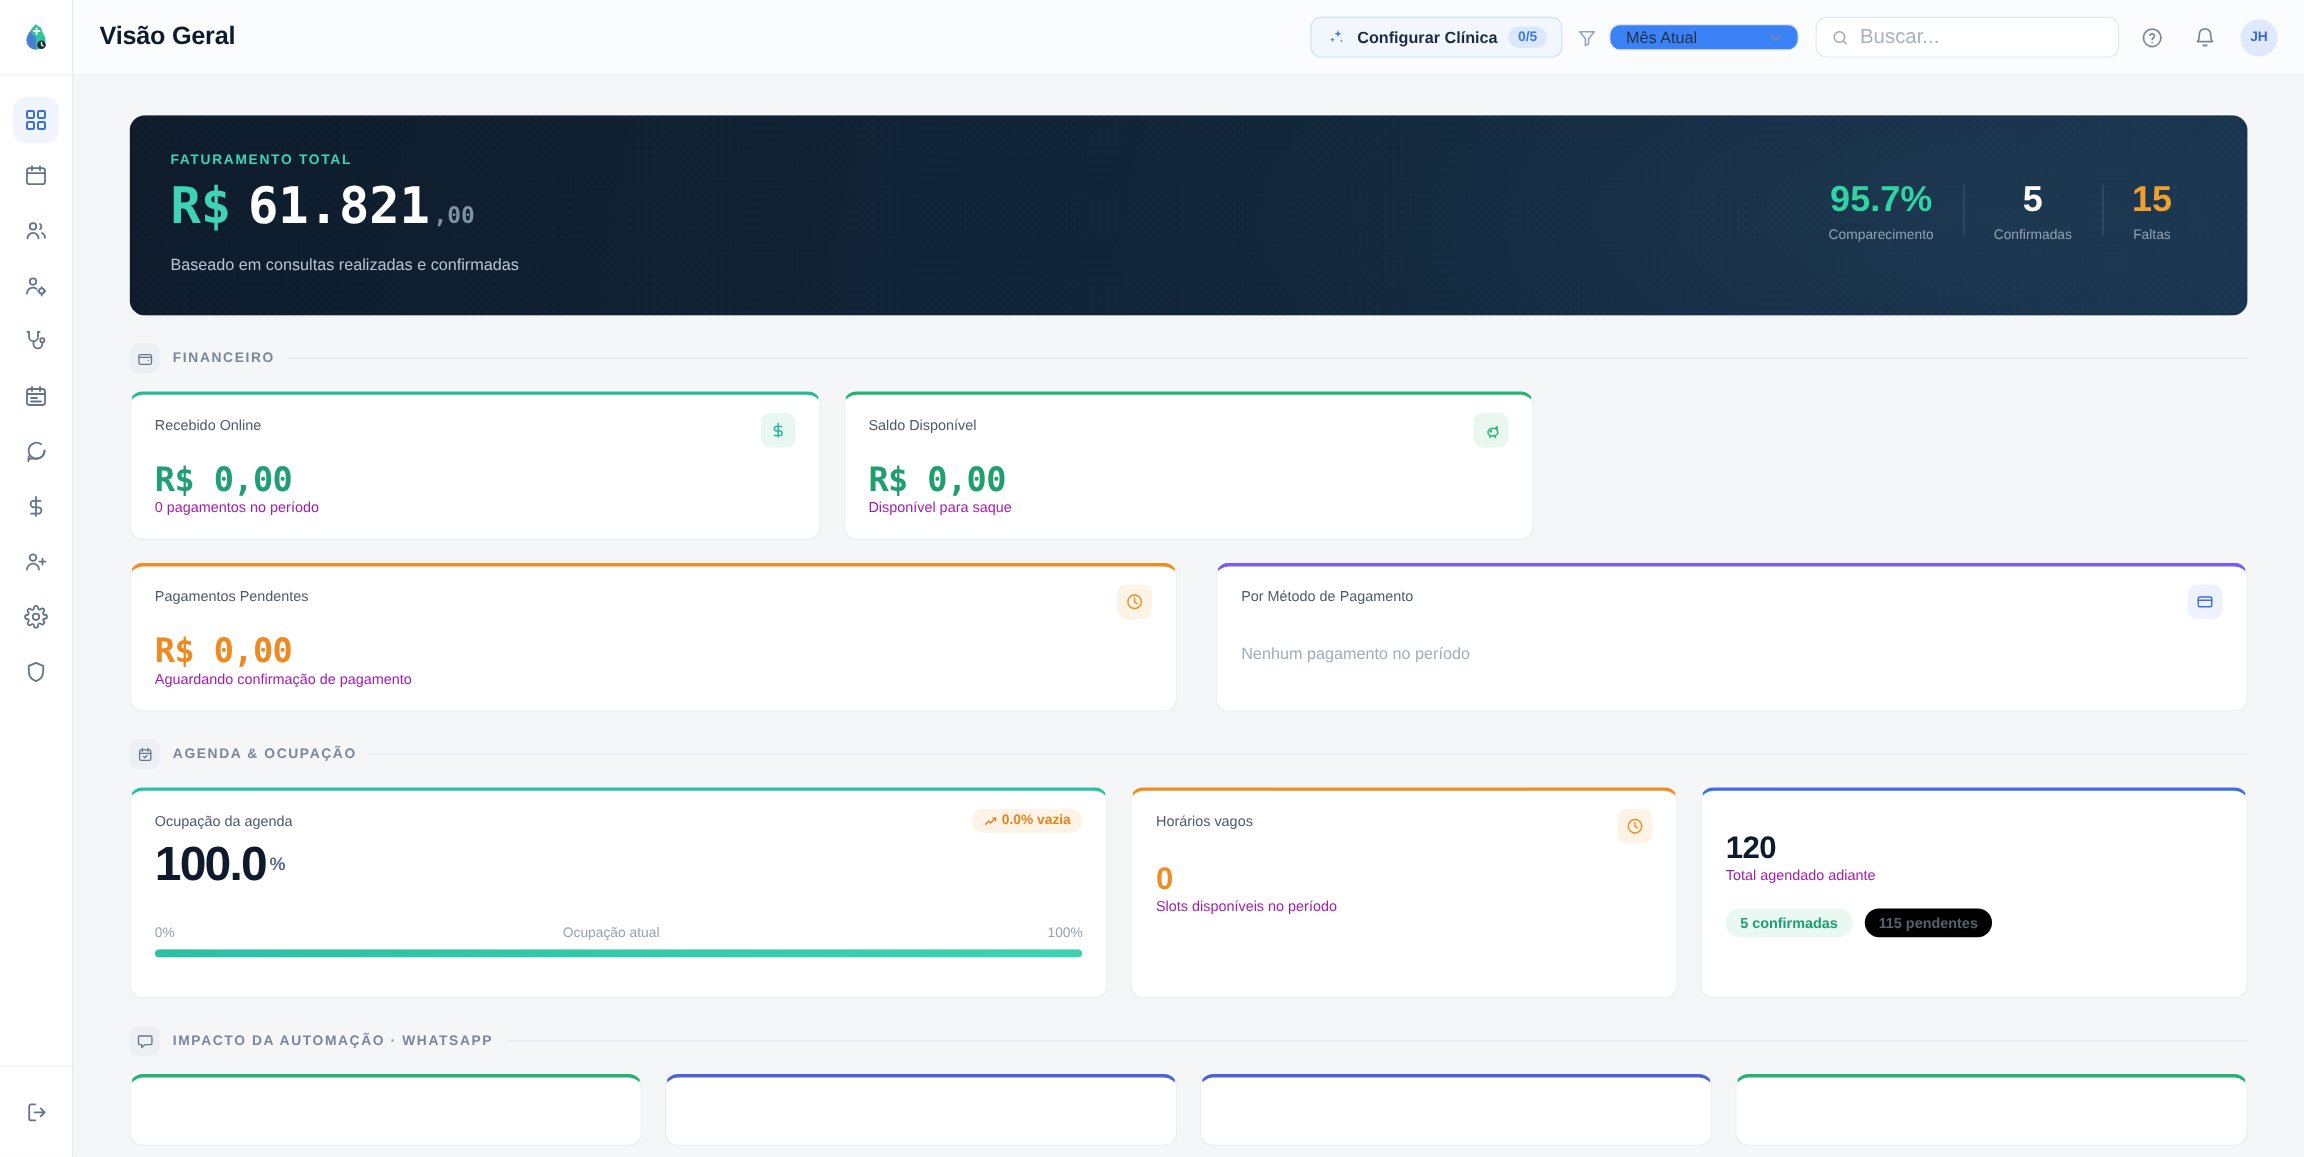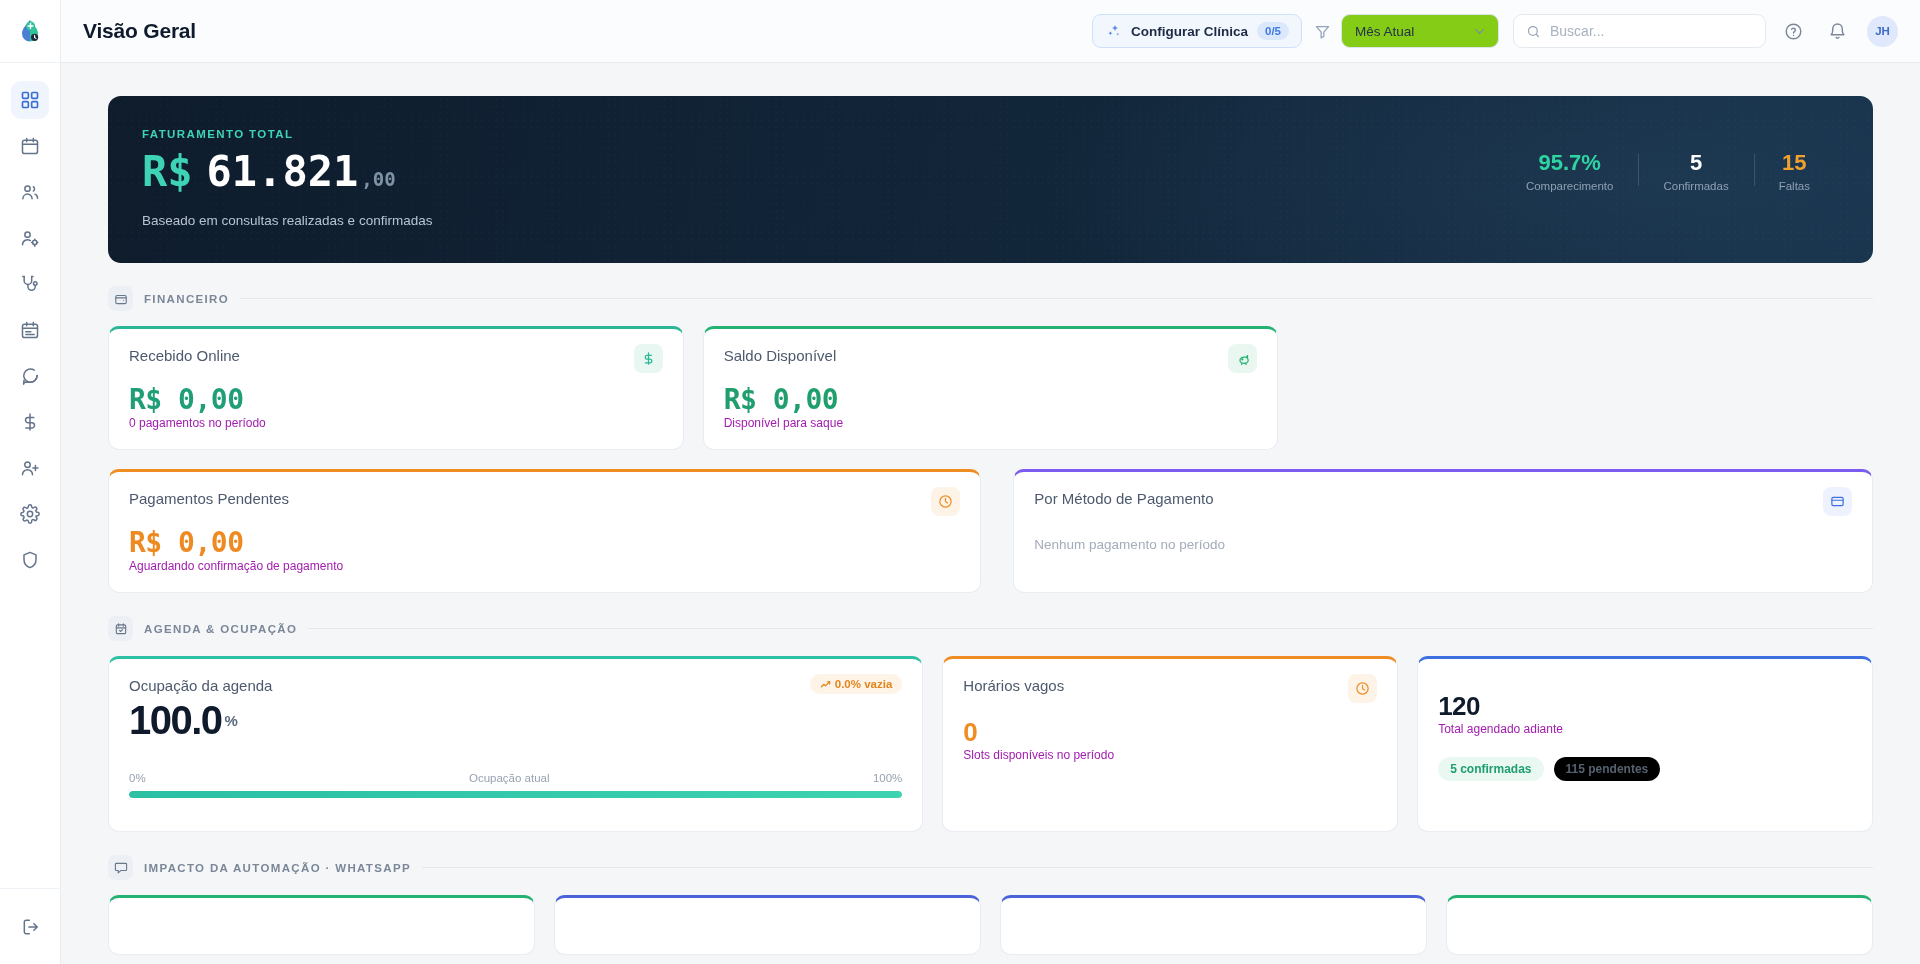--- a/index.html
+++ b/index.html
@@ -60,35 +60,35 @@
     background: #f2f7fe; cursor: pointer;
   }
   .cfg-pill .label { font-size: 13.5px; font-weight: 600; color: #1c2b43; }
   .cfg-count {
     font-size: 11.5px; font-weight: 700; color: #3f7ae0;
     background: #dbe8fc; border-radius: 20px; padding: 2px 8px; line-height: 1.25;
   }
   .filter-icon { margin: 0 10px 0 12px; color: #94a3b8; display: flex; cursor: pointer; }
 
   .period-select {
-    width: 158px; height: 34px; border: 1px solid #dde3ea; border-radius: 9px;
-    background: #84cc16; display: flex; align-items: center;
+    width: 158px; height: 22px; border: 1px solid #dde3ea; border-radius: 9px;
+    background: #3b82f6; display: flex; align-items: center;
     padding: 0 11px 0 13px; cursor: pointer;
   }
   .period-select .val { font-size: 13.5px; color: #25324a; }
   .period-select .chev { margin-left: auto; color: #7c8ba1; display: flex; }
 
   .search-box {
     width: 253px; height: 34px; margin-left: 14px;
     border: 1px solid #e4e9ef; border-radius: 9px; background: #fff;
     display: flex; align-items: center; gap: 9px; padding: 0 12px;
   }
   .search-box .s-icon { color: #9aa7b8; display: flex; }
   .search-box input {
-    border: 0; outline: 0; font-size: 14px; color: #2b3648;
+    border: 0; outline: 0; font-size: 17px; color: #2b3648;
     font-family: inherit; width: 100%; background: transparent;
   }
   .search-box input::placeholder { color: #a8b2c0; }
 
   .icon-btn {
     width: 34px; height: 34px; margin-left: 10px; border-radius: 8px;
     display: flex; align-items: center; justify-content: center;
     color: #7b8798; cursor: pointer;
   }
   .avatar {
@@ -130,21 +130,21 @@
   .hero-sub { margin-top: 20px; font-size: 13.5px; color: #b6c4d2; }
   .hero-stats {
     margin-left: auto; position: relative; z-index: 2;
     display: flex; align-items: stretch; gap: 0; padding-top: 22px;
   }
   .hstat { padding: 0 25px; text-align: center; position: relative; }
   .hstat + .hstat::before {
     content: ""; position: absolute; left: 0; top: 4px; bottom: 6px;
     width: 1px; background: rgba(255,255,255,0.14);
   }
-  .hstat .v { font-size: 22px; font-weight: 700; line-height: 1.15; }
+  .hstat .v { font-size: 30px; font-weight: 700; line-height: 1.15; }
   .hstat .k { font-size: 11.5px; color: #8fa1b3; margin-top: 5px; }
 
   
   .section-head { display: flex; align-items: center; gap: 11px; margin: 23px 0 15px 0; }
   .section-ico {
     width: 25px; height: 25px; border-radius: 7px; background: #eceff4;
     display: flex; align-items: center; justify-content: center; color: #69778b;
   }
   .section-title {
     font-size: 11.5px; font-weight: 700; letter-spacing: 1.35px; color: #7b8798;
@@ -154,21 +154,21 @@
 
   
   .grid3 { display: grid; grid-template-columns: 1fr 1fr 1fr; gap: 19px; }
   .grid-fin2 { display: grid; grid-template-columns: 897fr 883fr; gap: 32px; margin-top: 19px; }
   .card {
     background: #fff; border: 1px solid #e9edf2; border-radius: 11px;
     border-top-width: 3px; border-top-style: solid;
     padding: 18px 20px 19px 20px; position: relative;
   }
   .card-head { display: flex; align-items: flex-start; }
-  .card-title { font-size: 15px; color: #4d5a6e; font-weight: 400; }
+  .card-title { font-size: 12px; color: #4d5a6e; font-weight: 400; }
   .card-ico {
     margin-left: auto; width: 29px; height: 29px; border-radius: 8px;
     display: flex; align-items: center; justify-content: center;
     margin-top: -3px;
   }
   .card-value {
     font-family: "DejaVu Sans Mono", monospace;
     font-size: 28px; font-weight: 700; margin-top: 10px; letter-spacing: -0.5px;
   }
   .card-foot { font-size: 12px; color: #a21caf; }

